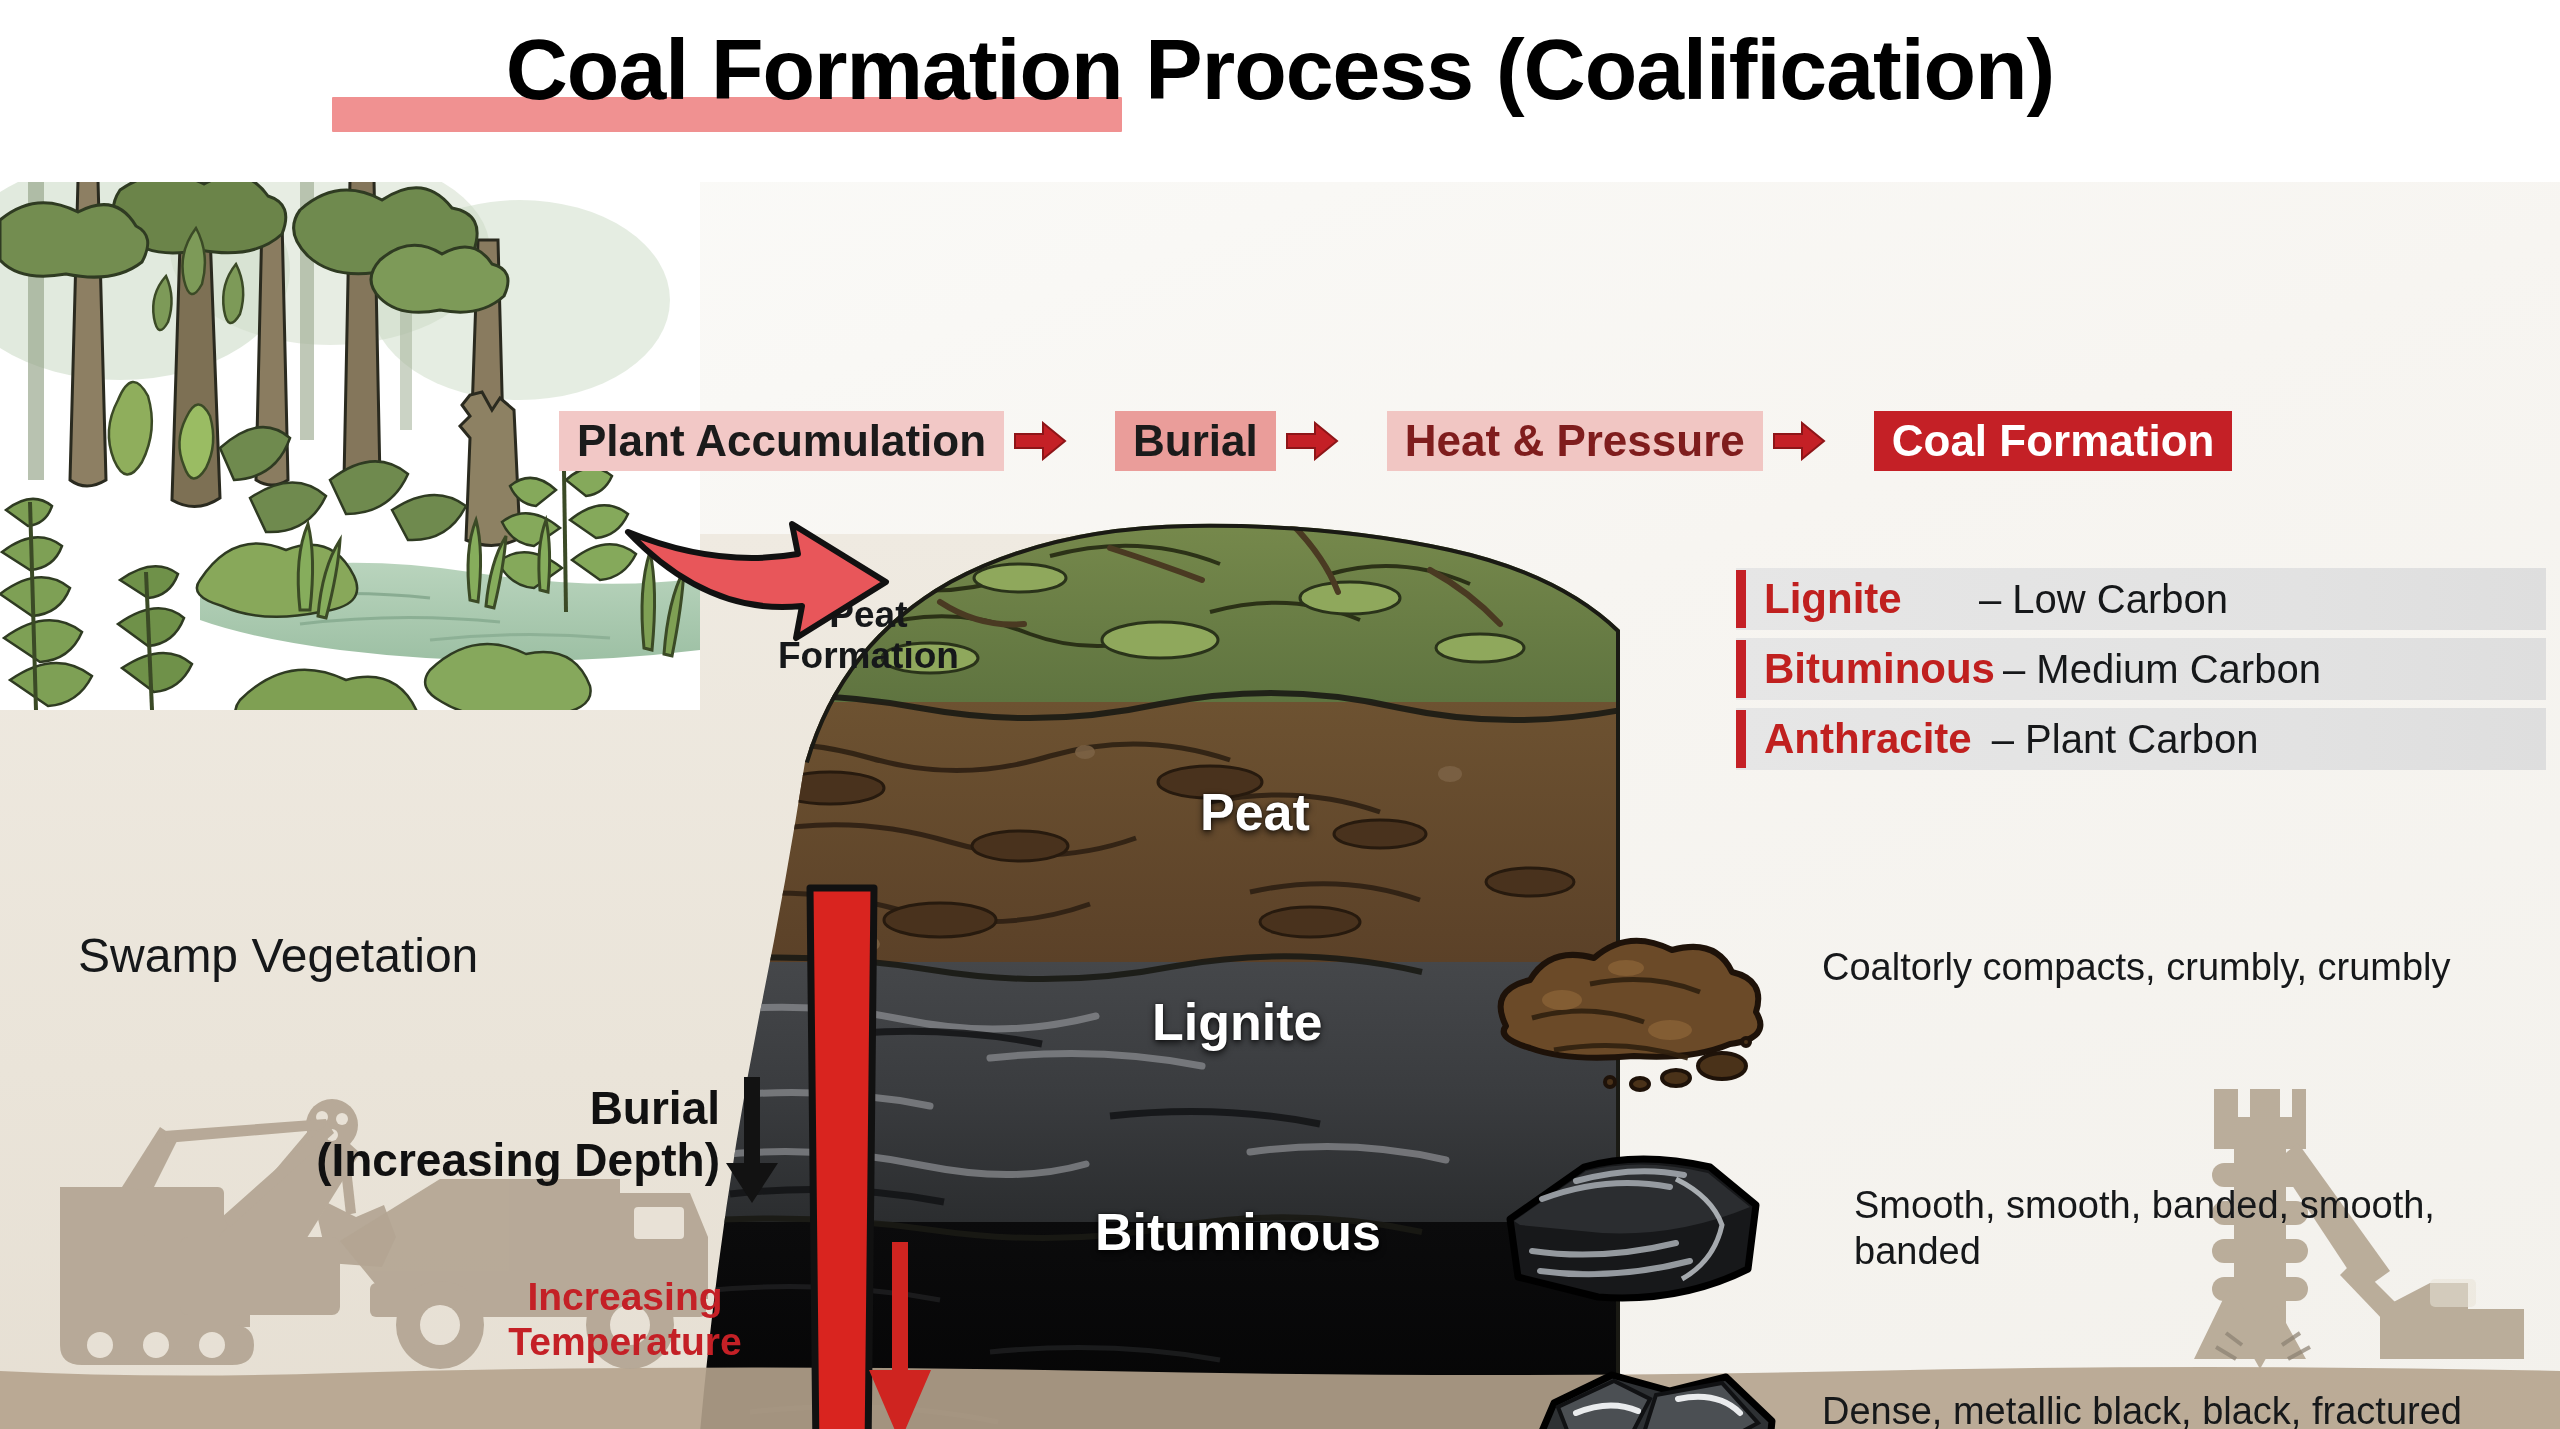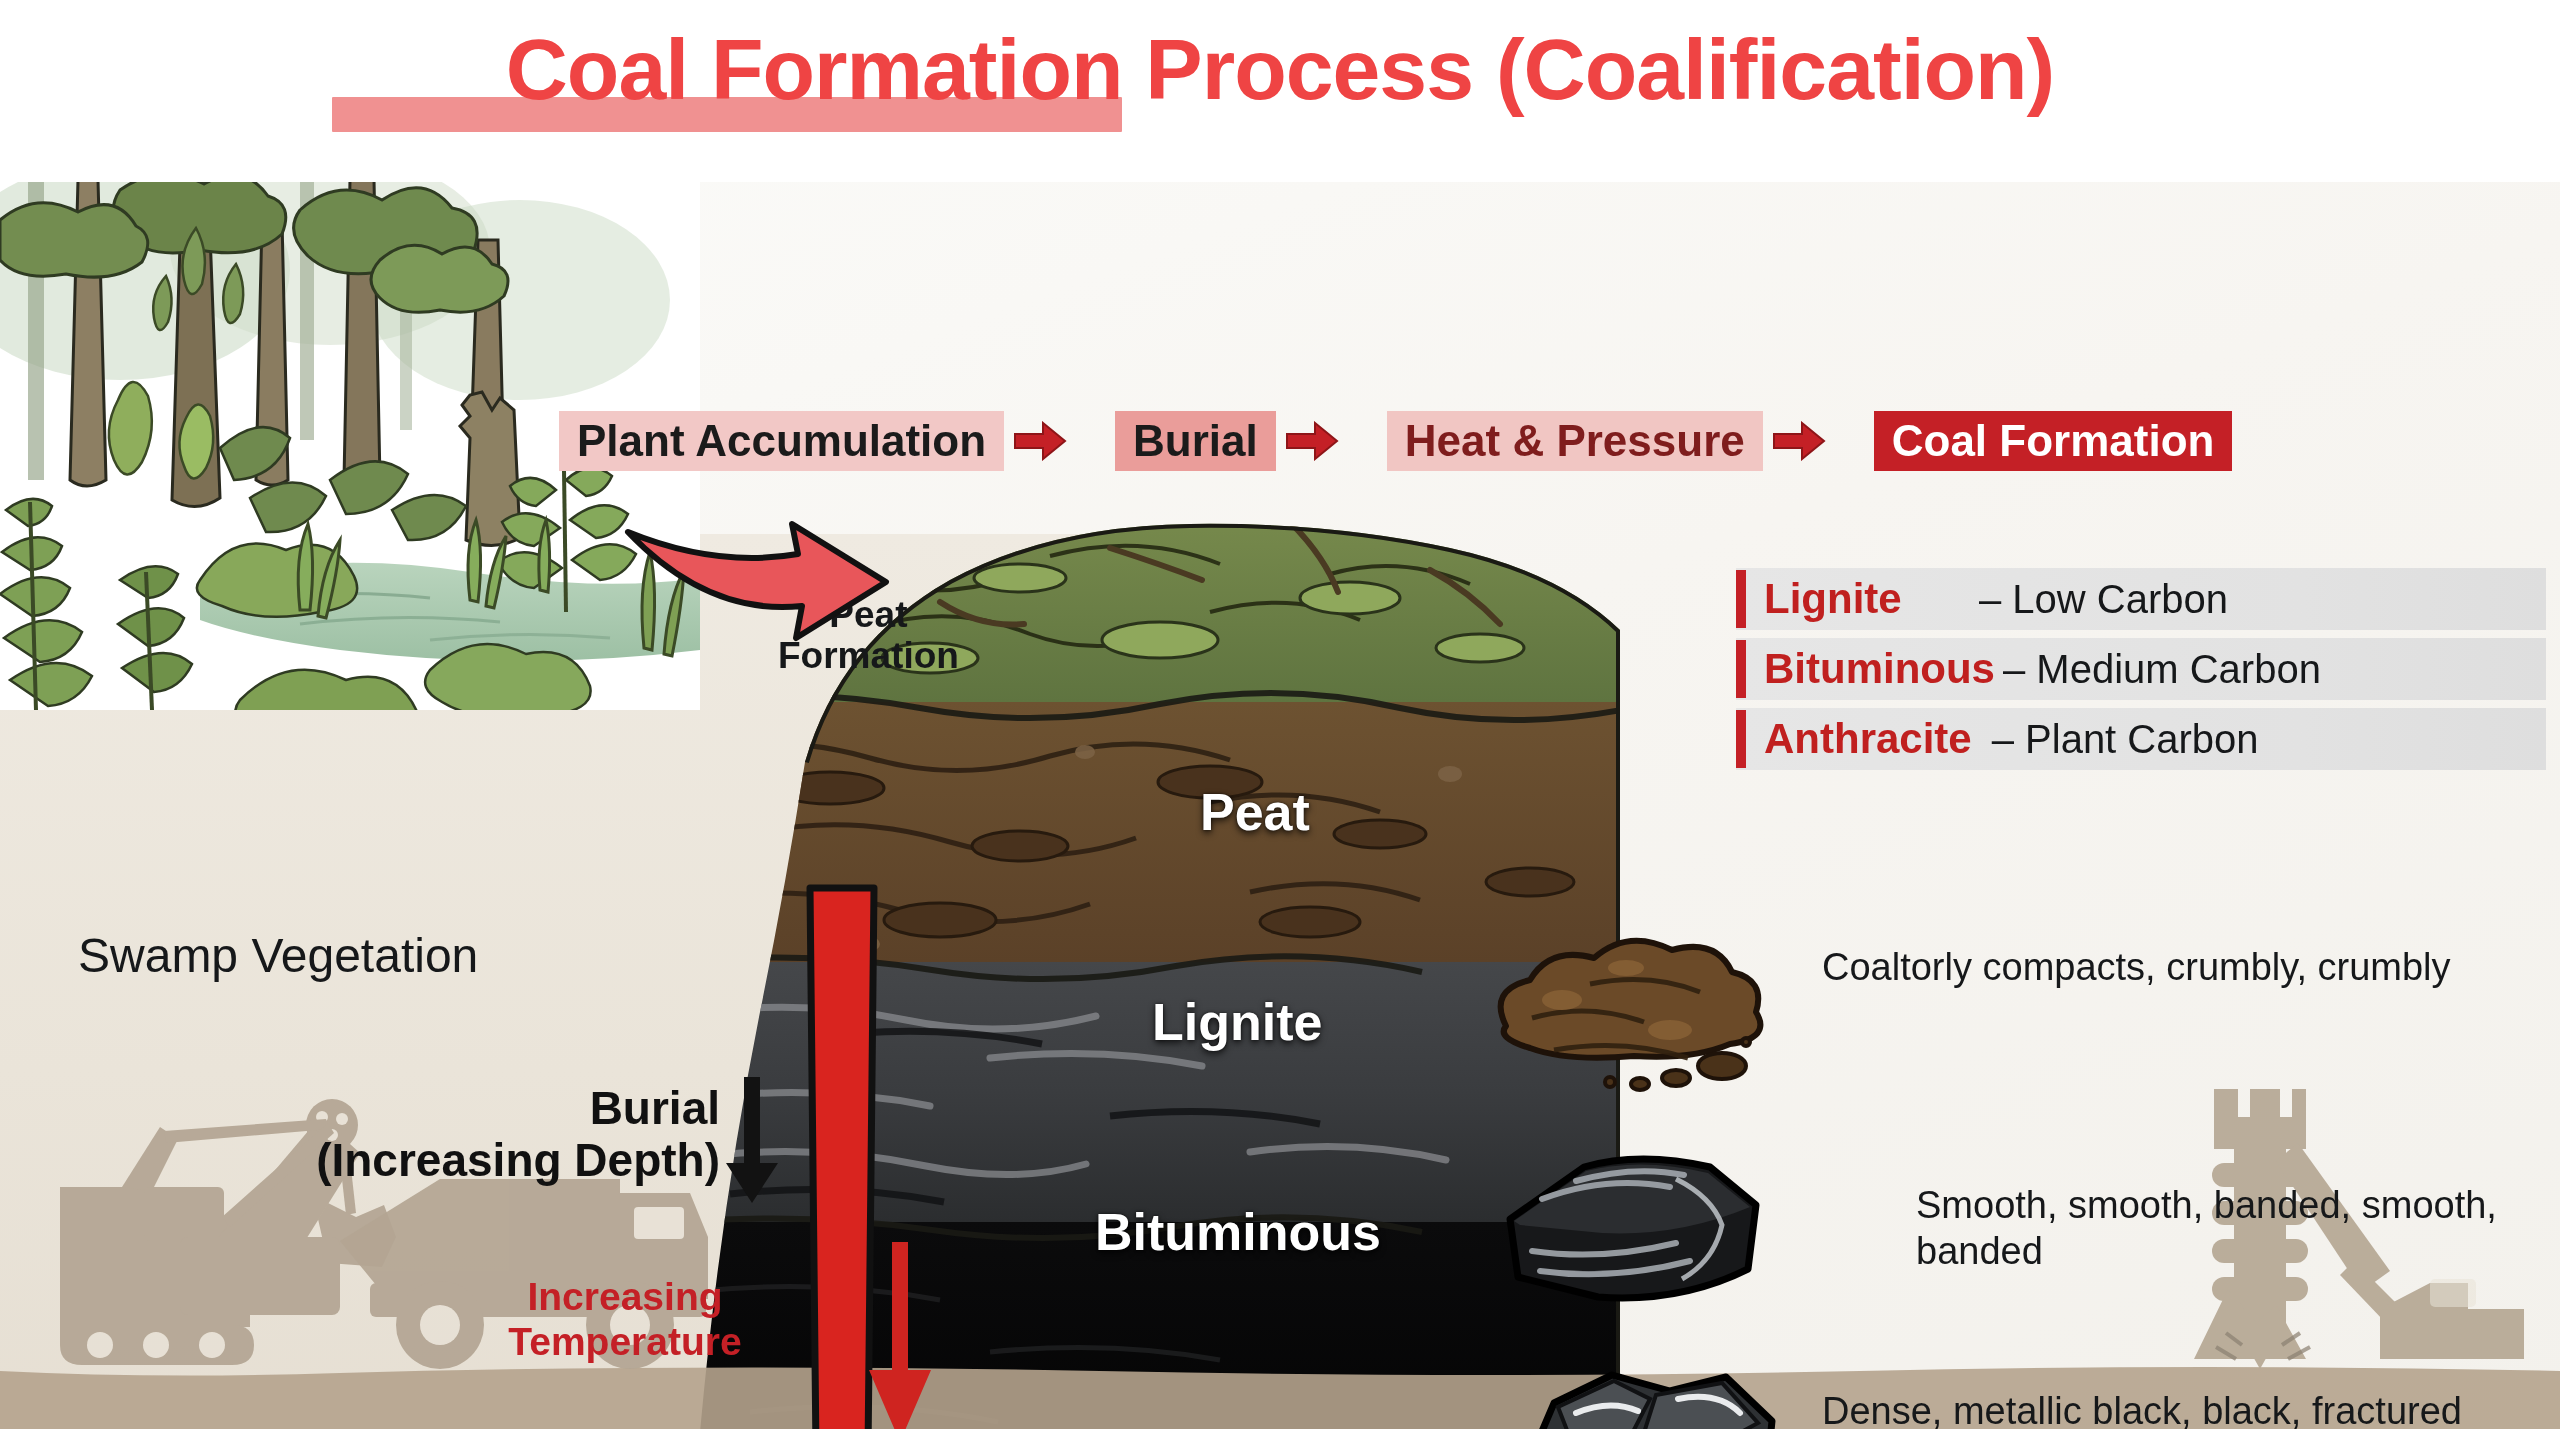--- a/index.html
+++ b/index.html
@@ -2,21 +2,21 @@
 <html><head>
 <meta charset="utf-8">
 <style>
   html,body{margin:0;padding:0;background:#fff;}
   body{width:2560px;height:1429px;position:relative;overflow:hidden;
        font-family:"Liberation Sans","DejaVu Sans",sans-serif;}
 
   
   #title-bar{position:absolute;left:0;top:0;width:2560px;height:182px;background:#ffffff;z-index:60;}
   #page-title{position:absolute;left:0;top:26px;width:2560px;text-align:center;
-              font-size:86px;font-weight:bold;color:#ef4444;letter-spacing:-1px;line-height:1;z-index:3;}
+              font-size:86px;font-weight:bold;color:#000000;letter-spacing:-1px;line-height:1;z-index:3;}
   #title-highlight{position:absolute;left:332px;top:97px;width:790px;height:35px;
                    background:#ef8b8b;opacity:.95;z-index:2;border-radius:1px;}
 
   
   #stage{position:absolute;left:0;top:182px;width:2560px;height:1247px;overflow:hidden;
          background:linear-gradient(160deg,#fbfbf9 0%,#f7f5f1 45%,#f3f1ec 100%);}
 
   
   .beige-field{position:absolute;left:0;top:352px;width:1160px;height:895px;
                background:linear-gradient(180deg,#efeae1 0%,#eae4d9 60%,#e6dfd3 100%);}
@@ -54,21 +54,21 @@
   
   .layer-name{position:absolute;z-index:44;color:#fff;font-weight:bold;
               text-shadow:0 3px 7px rgba(0,0,0,.75),0 0 3px rgba(0,0,0,.6);white-space:nowrap;}
   #name-peat{left:1200px;top:600px;font-size:52px;}
   #name-lignite{left:1152px;top:810px;font-size:52px;}
   #name-bituminous{left:1095px;top:1020px;font-size:52px;}
 
   
   .samp-desc{position:absolute;z-index:42;font-size:38px;color:#16181a;line-height:1.22;}
   #desc-lignite{left:1822px;top:762px;}
-  #desc-bituminous{left:1916px;top:1000px;}
+  #desc-bituminous{left:1854px;top:1000px;}
   #desc-anthracite{left:1822px;top:1200px;margin-top:6px;}
 
   svg.abs{position:absolute;display:block;}
 </style>
 </head>
 <body>
 
 <div id="title-bar">
   <div id="title-highlight"></div>
   <div id="page-title">Coal Formation Process (Coalification)</div>

